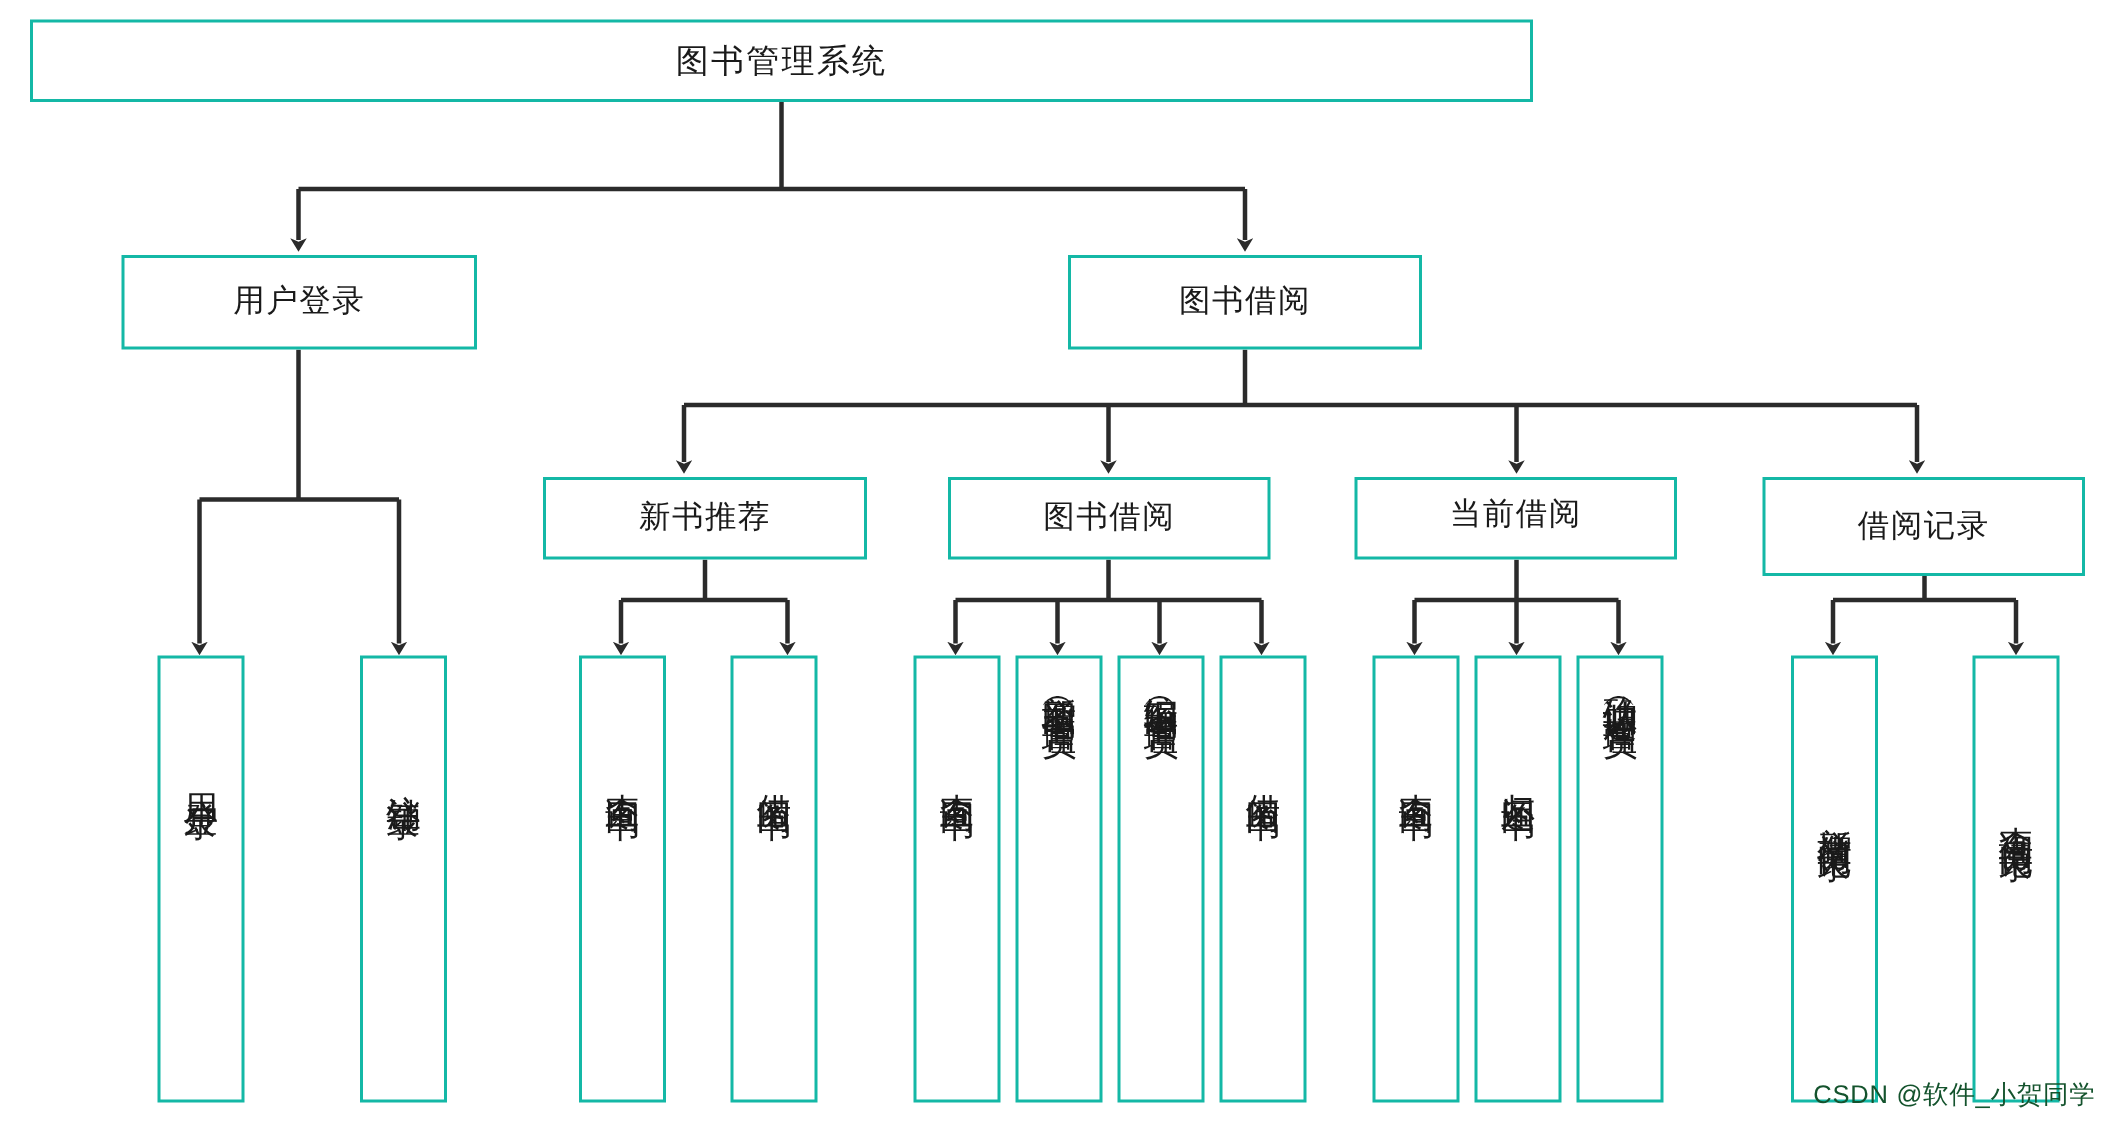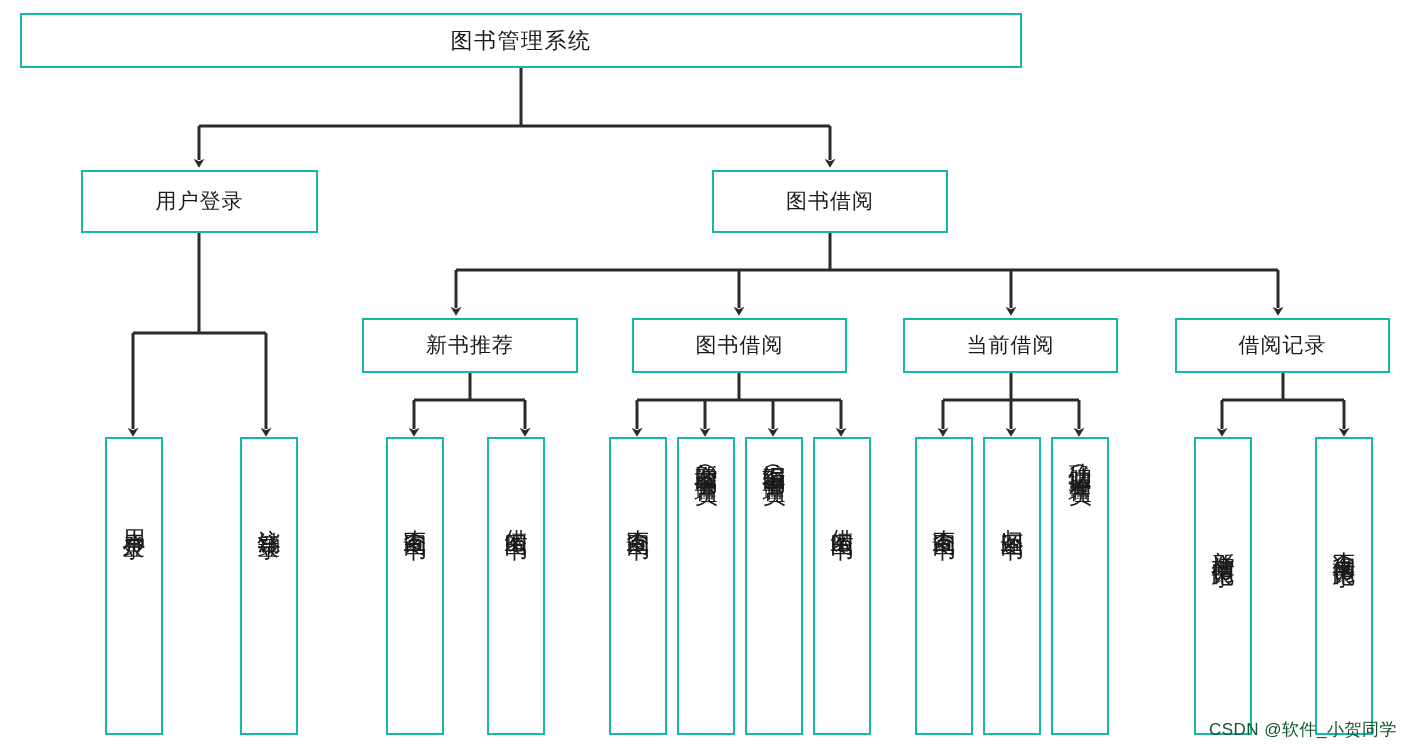--- a/index.html
+++ b/index.html
@@ -151,25 +151,25 @@
   </div>
 
   <div class="node h" style="left:362px; top:318px; width:216px; height:55px;">
     <span class="label">新书推荐</span>
   </div>
 
   <div class="node h" style="left:632px; top:318px; width:215px; height:55px;">
     <span class="label">图书借阅</span>
   </div>
 
-  <div class="node h" style="left:903px; top:318px; width:215px; height:55px;">
+  <div class="node h" style="left:903px; top:318px; width:215px; height:55px;font-family:Liberation Mono, monospace;">
     <span class="label">当前借阅</span>
   </div>
 
-  <div class="node h" style="left:1175px; top:318px; width:215px; height:55px;">
+  <div class="node h" style="left:1175px; top:318px; width:215px; height:66px;">
     <span class="label">借阅记录</span>
   </div>
 
   <div class="node v mid" style="left:105px; top:437px; width:58px; height:298px;">
     <span class="label">用户登录</span>
   </div>
 
   <div class="node v mid" style="left:240px; top:437px; width:58px; height:298px;">
     <span class="label">注销登录</span>
   </div>

